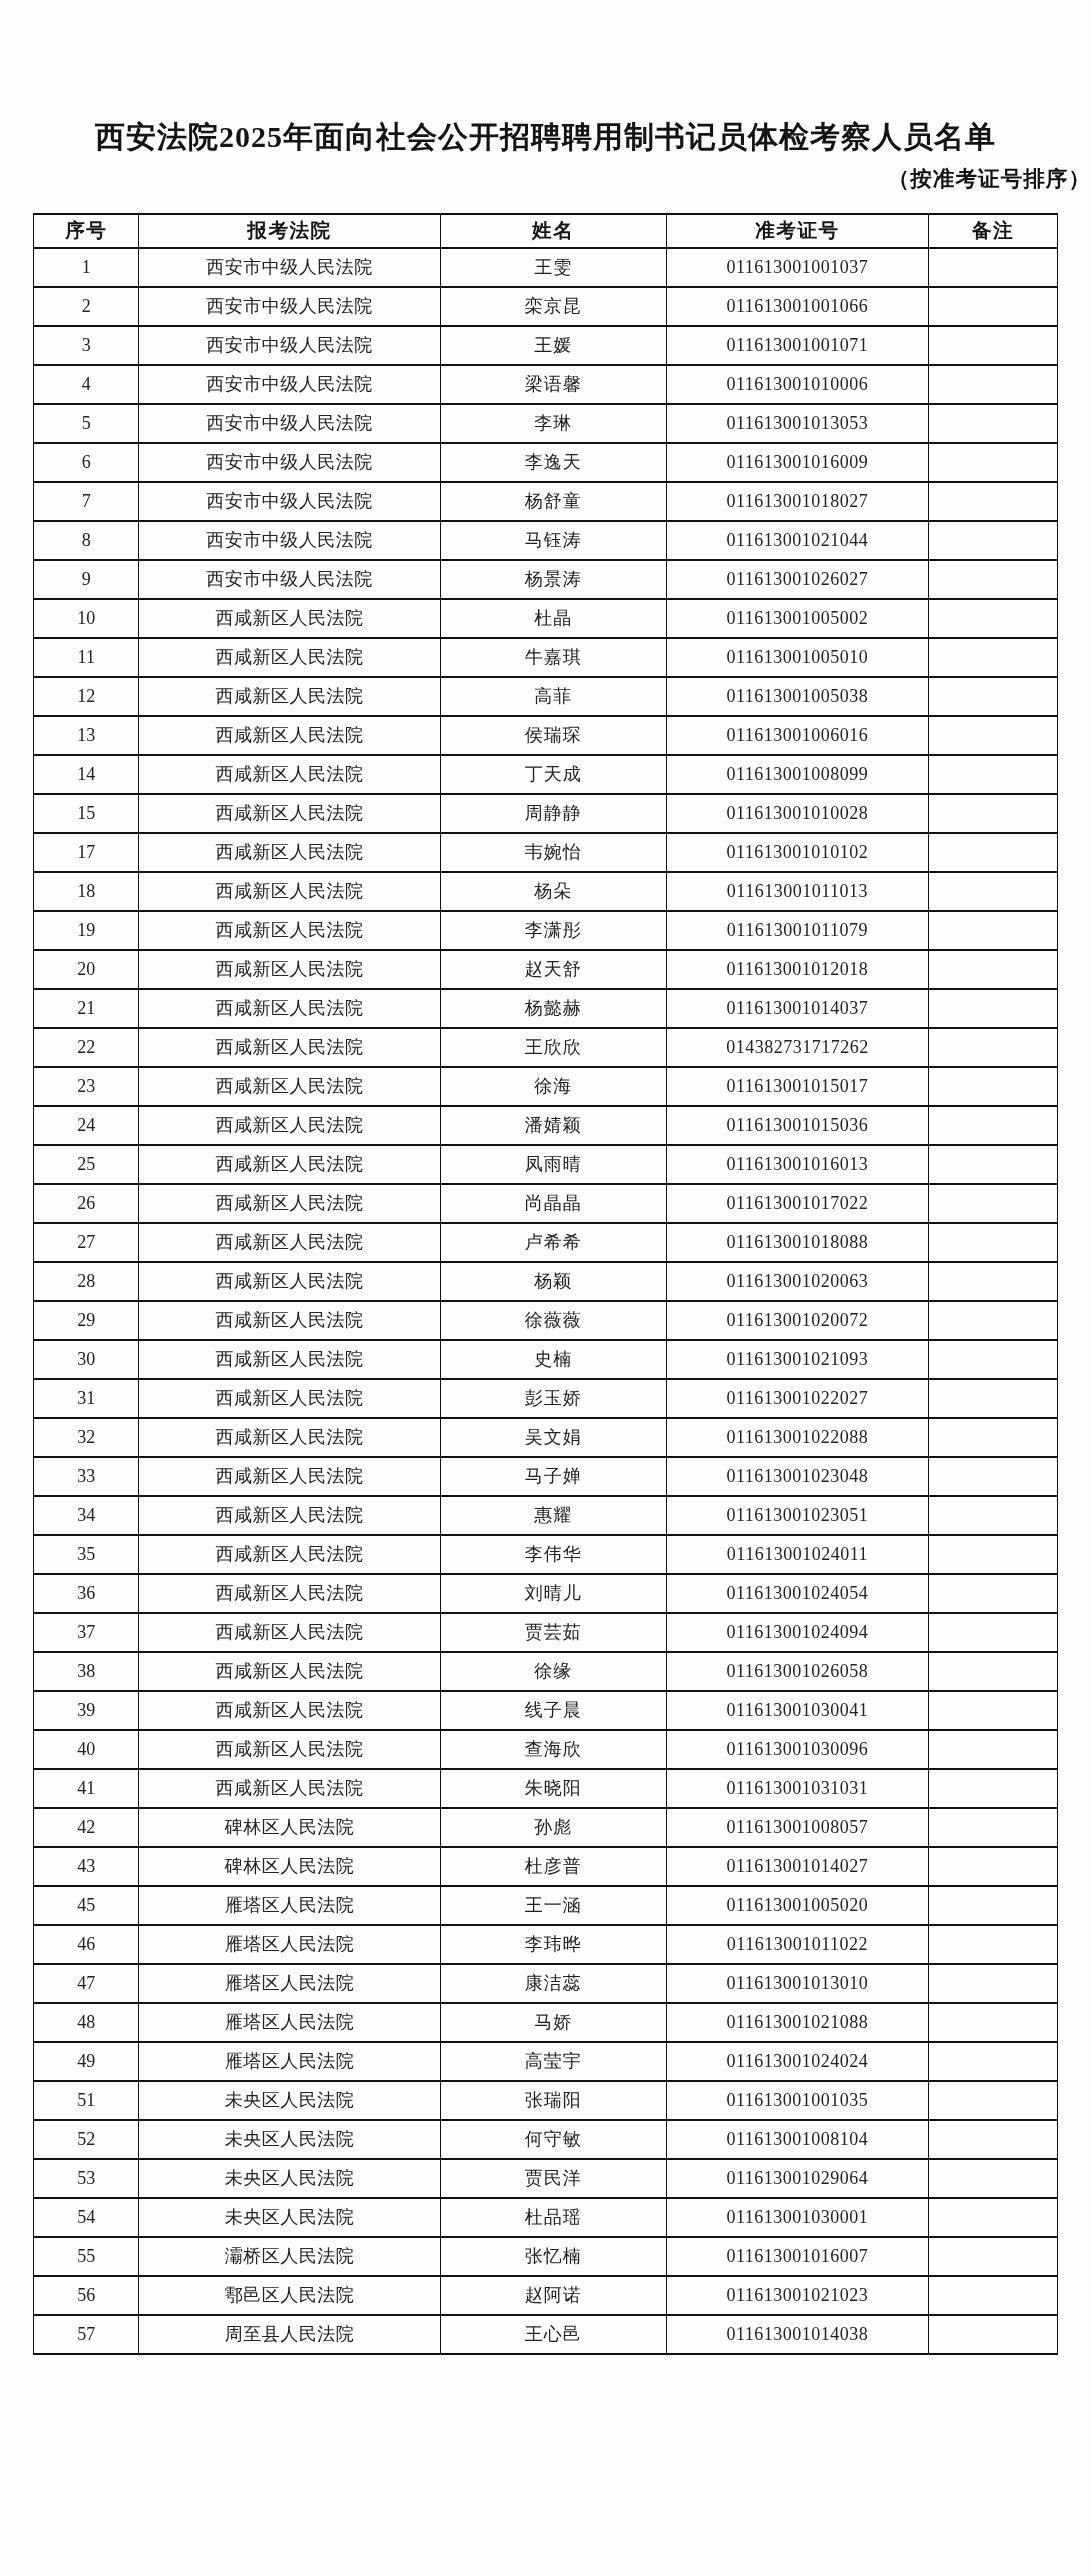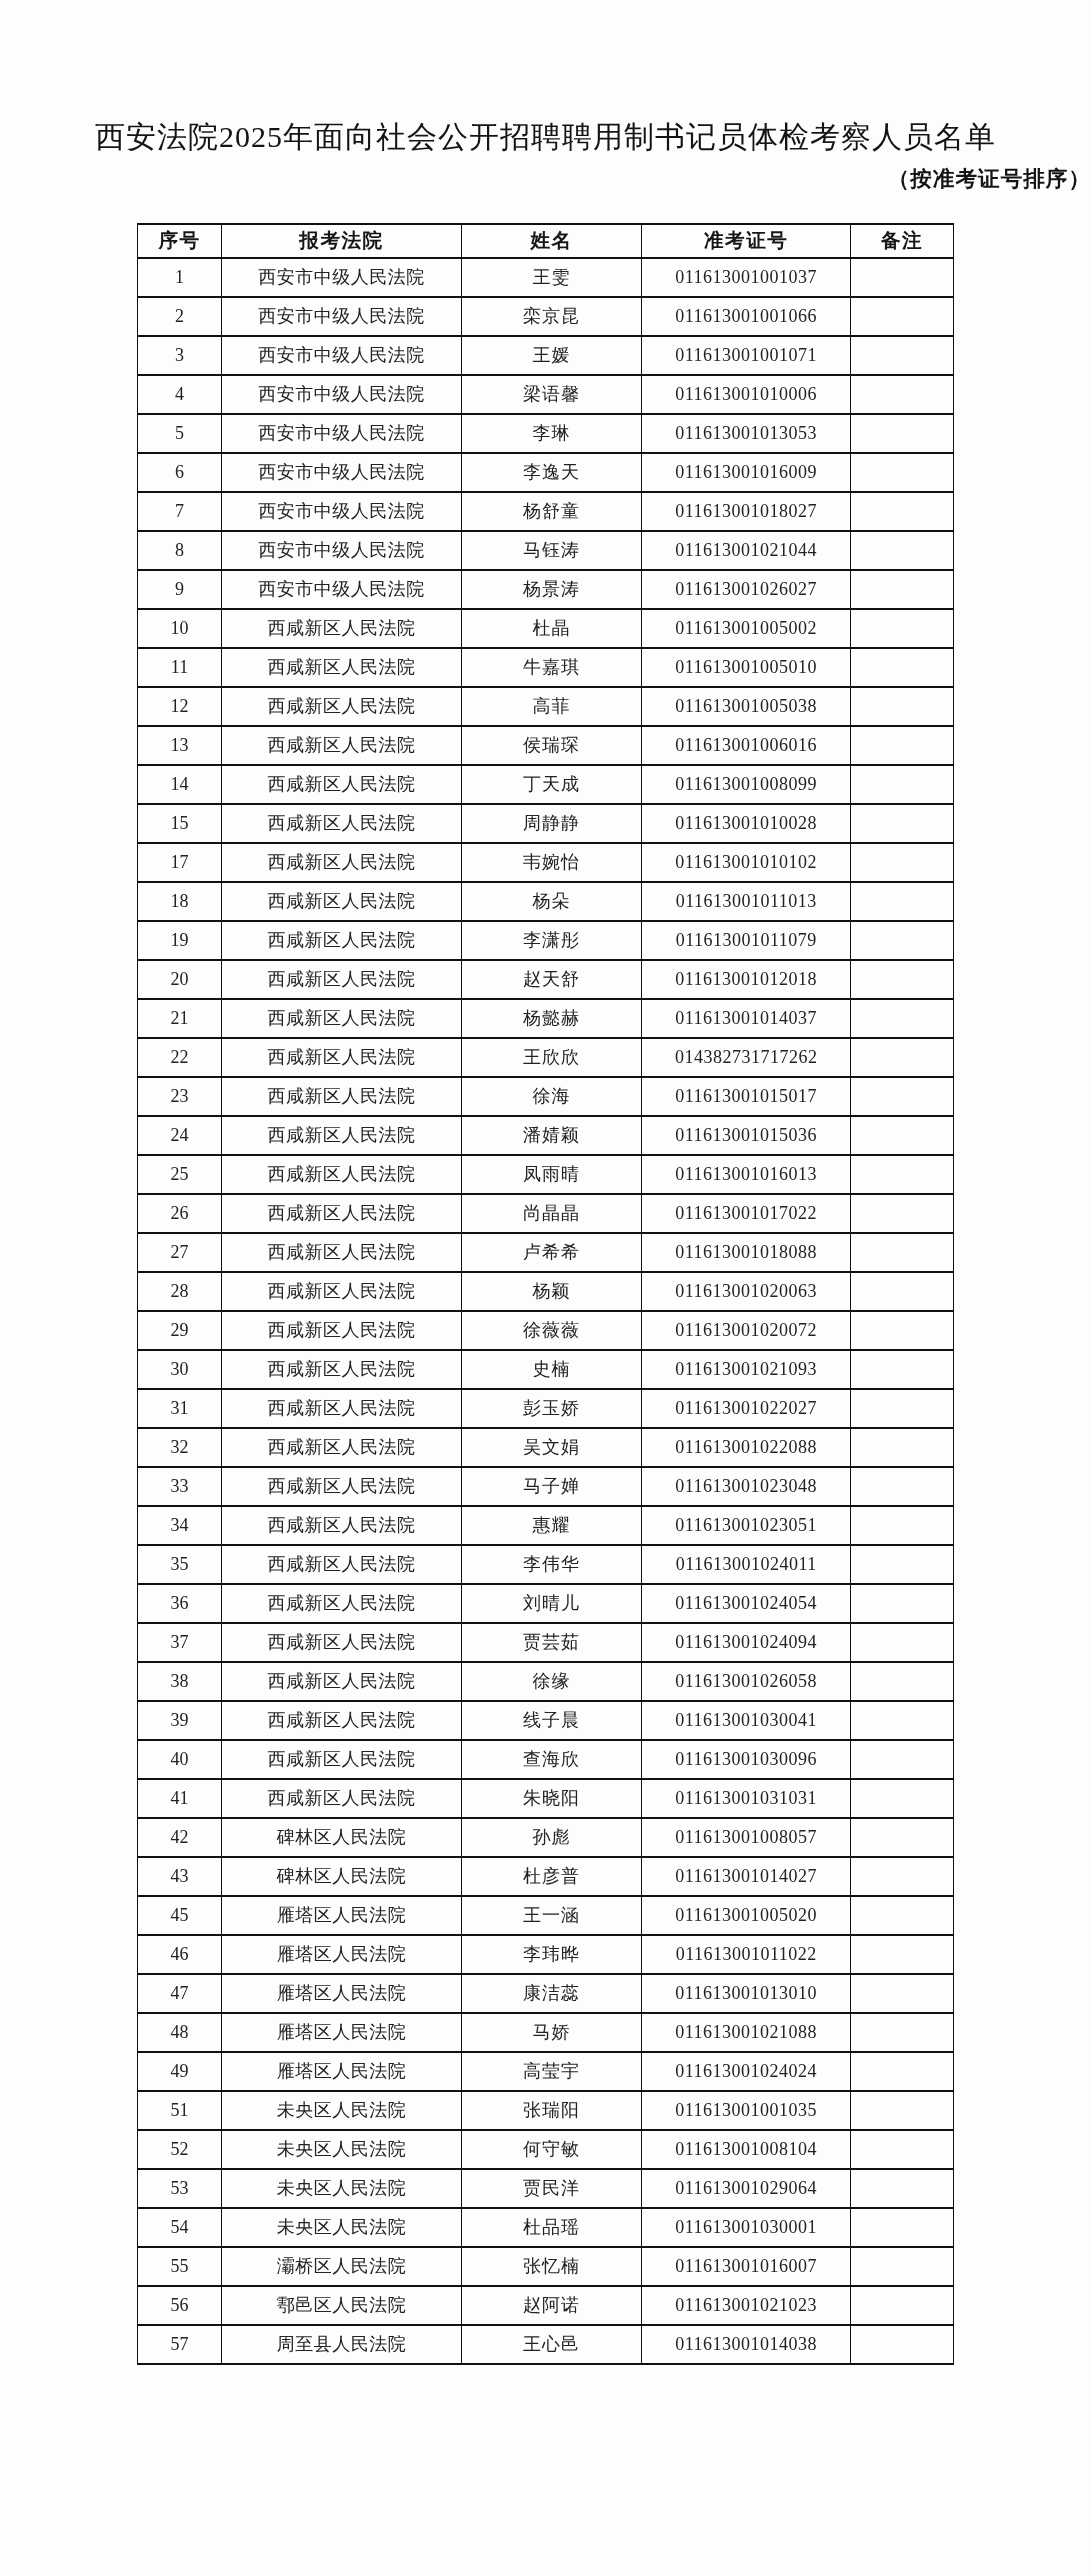--- a/index.html
+++ b/index.html
@@ -15,37 +15,37 @@
   }
   .doc {
     width: 1091px;
     min-height: 2666px;
     box-sizing: border-box;
     padding-top: 120px;
   }
   .page-title {
     text-align: center;
     font-size: 30px;
-    font-weight: 400;
+    font-weight: 700;
     letter-spacing: 1px;
     color: #141414;
     line-height: 1.15;
     margin: 0 36px;
   }
   .page-subtitle {
     text-align: right;
     font-size: 21.6px;
     font-weight: 700;
     color: #141414;
     margin-top: 9.3px;
     letter-spacing: 1px;
   }
   table.roster {
-    width: 817px;
-    margin: 30px auto 0 auto;
+    width: 1025px;
+    margin: 20px auto 0 auto;
     border-collapse: collapse;
     table-layout: fixed;
   }
   table.roster col.c-no     { width: 10.3%; }
   table.roster col.c-court  { width: 29.4%; }
   table.roster col.c-name   { width: 22.1%; }
   table.roster col.c-ticket { width: 25.6%; }
   table.roster col.c-remark { width: 12.6%; }
   table.roster th, table.roster td {
     border-left: 1.5px solid #101010;

